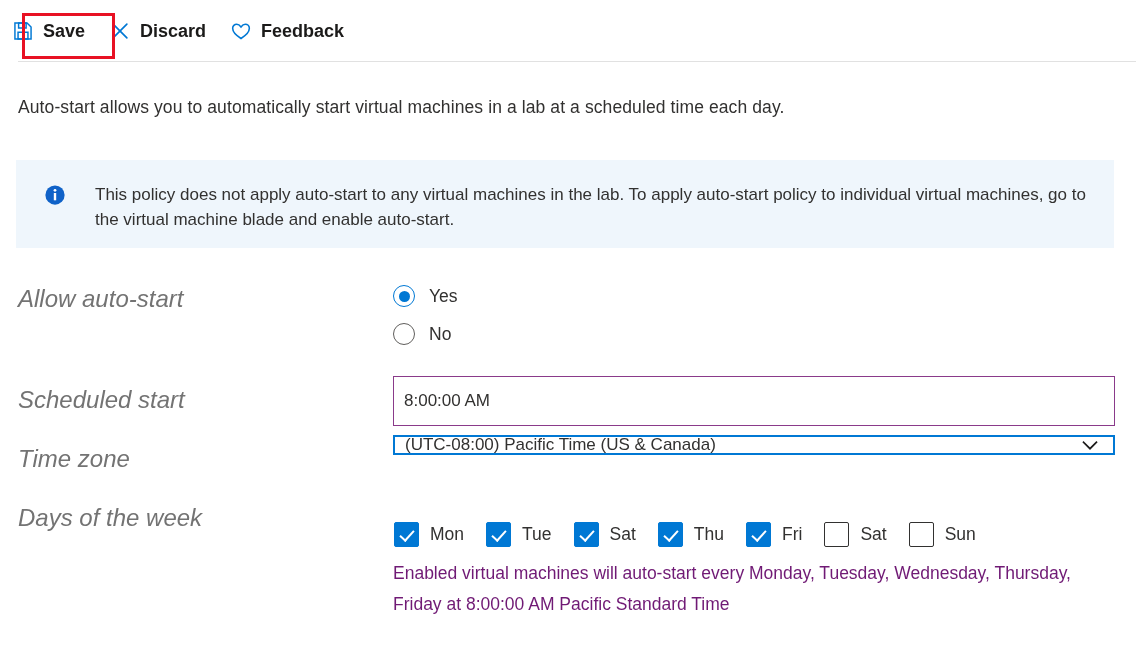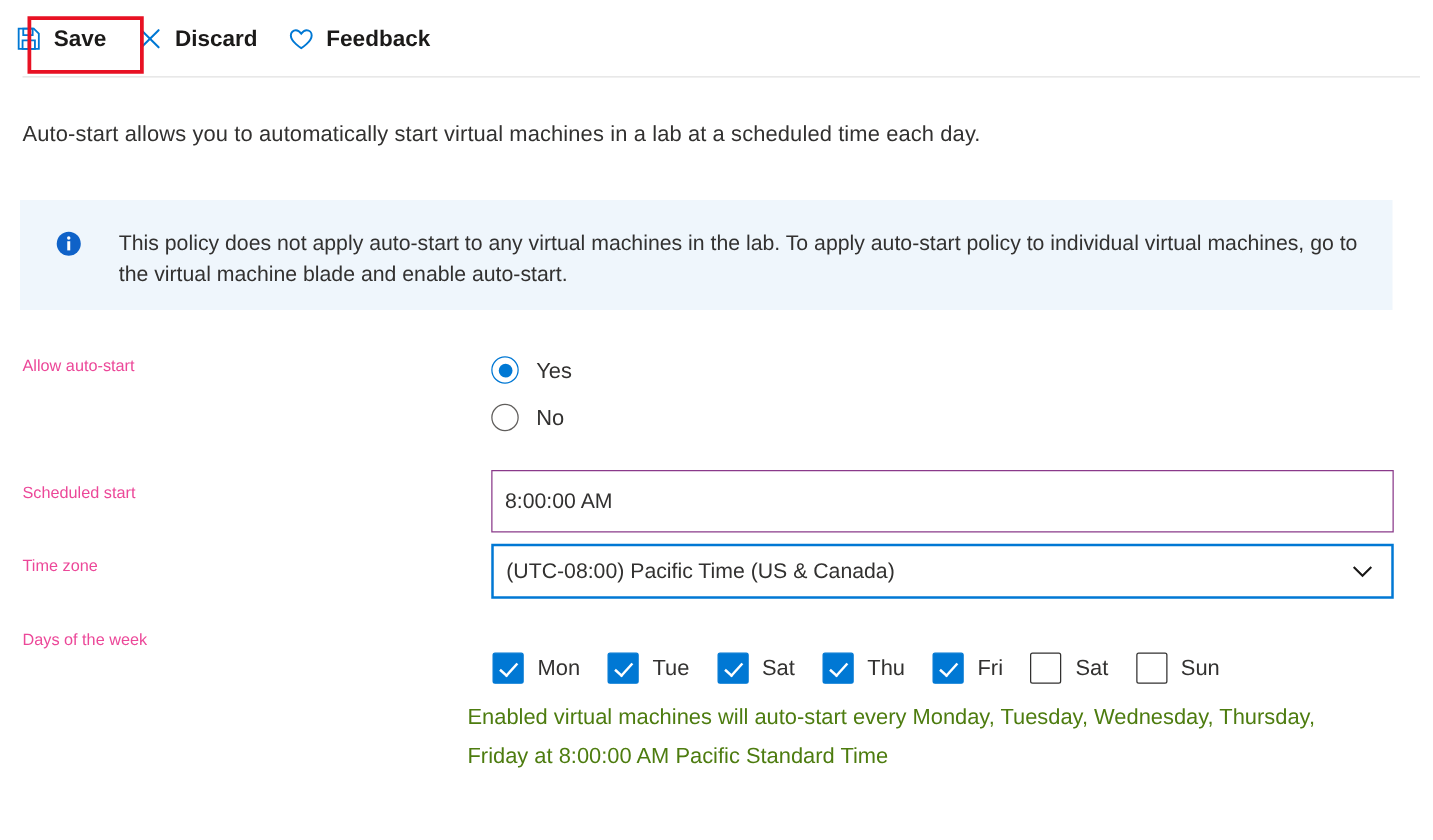--- a/index.html
+++ b/index.html
@@ -107,23 +107,24 @@
     font-size: 17px;
     line-height: 1.48;
     color: #323130;
     max-width: 1030px;
   }
 
   
   .row-label {
     position: absolute;
     left: 18px;
-    font-size: 13px;
-    color: #ec4899;
+    font-size: 24px;
+    color: #737373;
     white-space: nowrap;
+    font-style: italic;
   }
   #label-allow-auto-start { top: 285px; }
   #label-scheduled-start  { top: 386px; }
   #label-time-zone        { top: 445px; }
   #label-days-of-week     { top: 504px; }
 
   
   #allow-auto-start-group {
     position: absolute;
     left: 393px;
@@ -183,21 +184,21 @@
     outline: none;
     border-radius: 0;
   }
 
   
   #time-zone-select-wrap {
     position: absolute;
     left: 393px;
     top: 435px;
     width: 722px;
-    height: 44px;
+    height: 20px;
     box-sizing: border-box;
     border: 2px solid #0078d4;
     background: #ffffff;
     display: flex;
     align-items: center;
     cursor: pointer;
   }
   #time-zone-value {
     flex: 1 1 auto;
     font-size: 17px;
@@ -255,26 +256,26 @@
   }
   .day-text {
     margin-left: 11px;
     font-size: 17.5px;
     color: #323130;
   }
 
   
   #schedule-summary {
     position: absolute;
-    left: 374px;
+    left: 393px;
     top: 558px;
     width: 690px;
     font-size: 17.5px;
     line-height: 1.75;
-    color: #4d7c0f;
+    color: #701a75;
   }
 </style>
 </head>
 <body>
 
 <div id="command-bar">
 
   <button class="cmd-btn">
     <span class="cmd-ico">
       <svg viewBox="0 0 24 24" width="22" height="22" fill="none" stroke="#0078d4" stroke-width="1.6">

